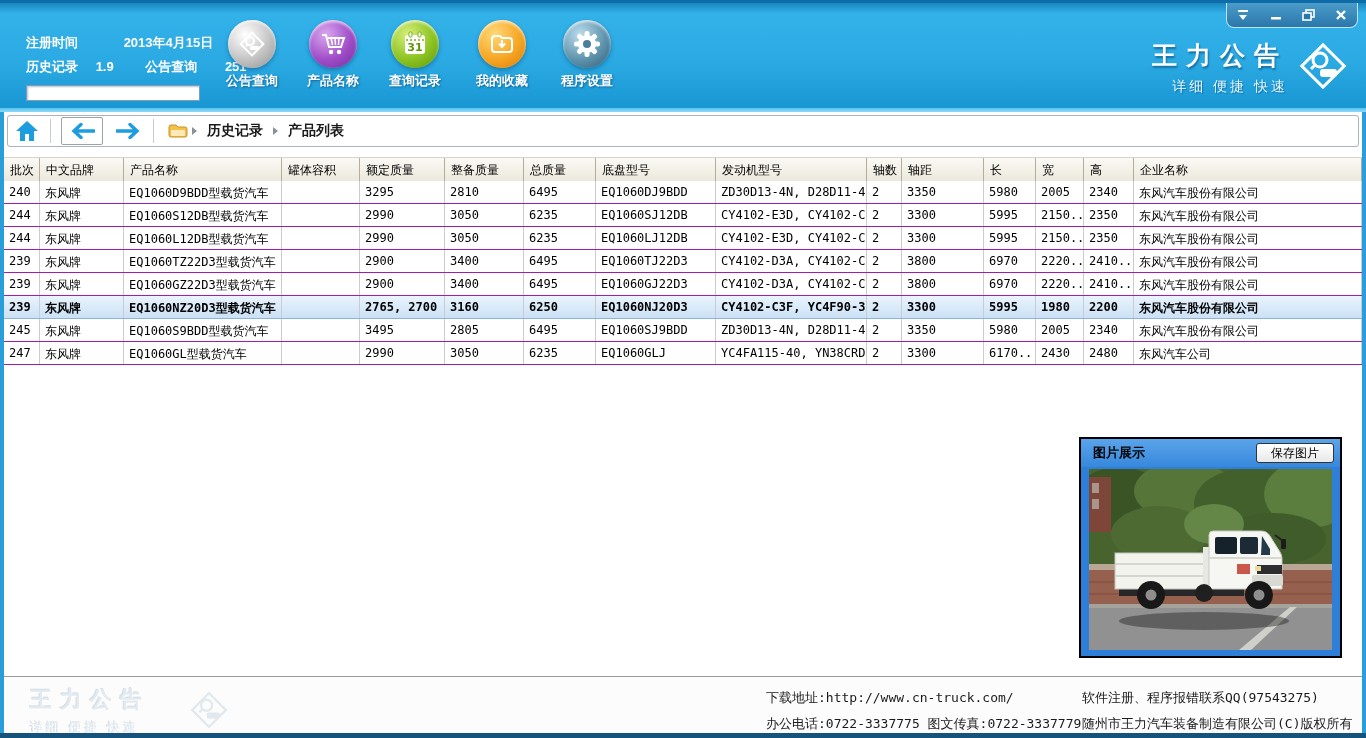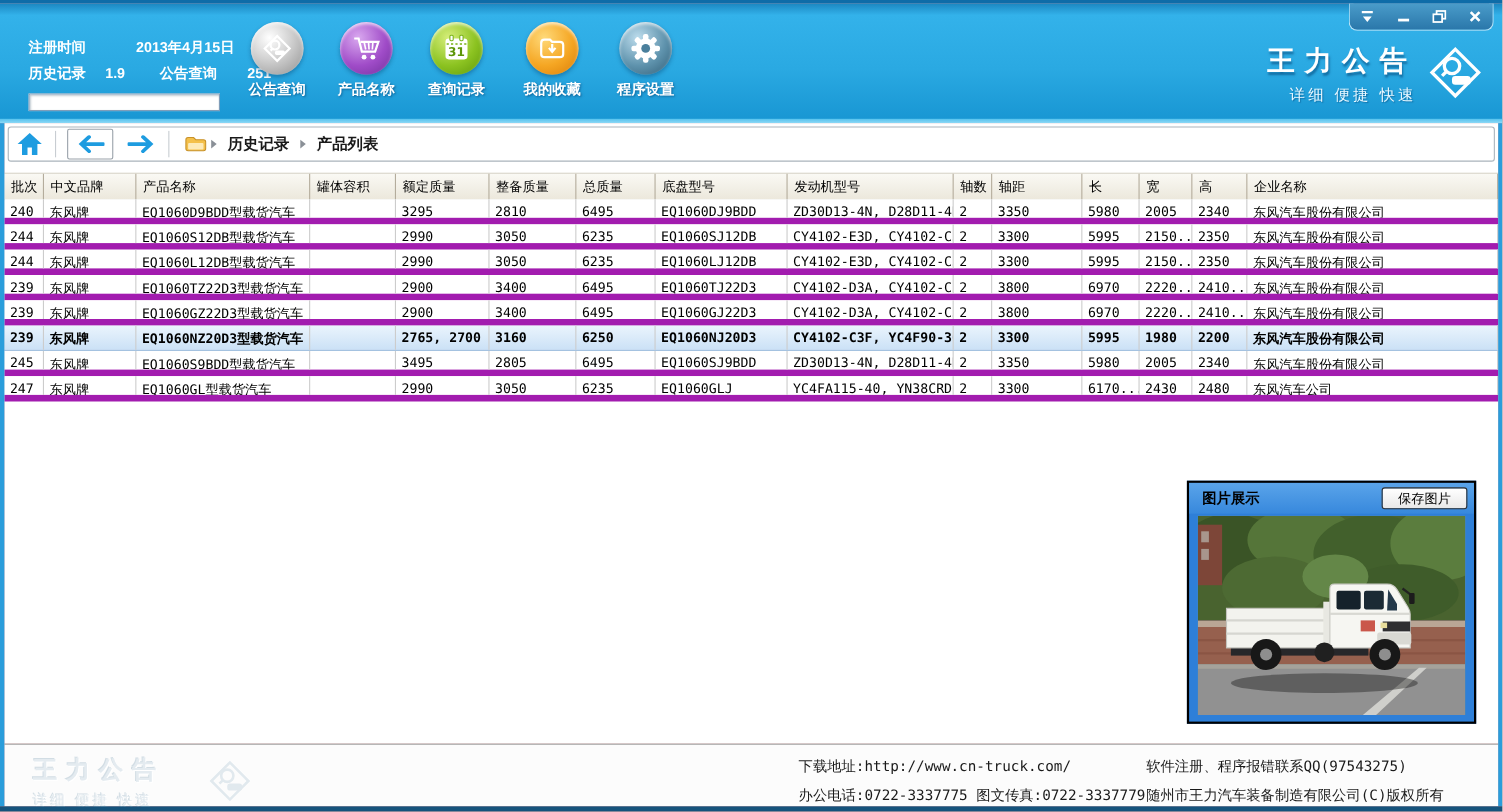--- a/index.html
+++ b/index.html
@@ -61,21 +61,21 @@
   .crumb-arrow{width:0;height:0;border-left:5px solid #8a9097;border-top:4px solid transparent;
     border-bottom:4px solid transparent;margin:0 4px;}
   
   #table-area{position:absolute;left:4px;top:150px;width:1358px;height:526px;background:#ffffff;}
   #grid-header{position:absolute;left:0;top:7px;height:23px;display:flex;
     background:linear-gradient(180deg,#faf9f4,#ece8dc);border-top:1px solid #d8d4c8;border-bottom:1px solid #a8a090;}
   .hcell{box-sizing:border-box;border-right:1px solid #b4ac9c;padding:4px 0 0 6px;
     font-size:12px;color:#000;font-family:"DejaVu Sans Mono","DejaVu Sans",monospace;
     white-space:nowrap;overflow:hidden;cursor:pointer;}
   #grid-body{position:absolute;left:0;top:31px;width:1358px;}
-  .grow{display:flex;height:23px;background:#ffffff;border-bottom:6px solid #a21caf;box-sizing:border-box;cursor:pointer;}
+  .grow{display:flex;height:23px;background:#ffffff;border-bottom:1px solid #a21caf;box-sizing:border-box;cursor:pointer;}
   .gcell{box-sizing:border-box;border-right:1px solid #cccccc;padding:4px 0 0 5px;
     font-size:12px;color:#000;font-family:"DejaVu Sans Mono","DejaVu Sans",monospace;
     white-space:nowrap;overflow:hidden;}
   .grow.selected{background:linear-gradient(180deg,#eaf4fd,#cbe1f6);font-weight:bold;
     border-bottom:1px solid #8fb4da;}
   
   #image-panel{position:absolute;left:1079px;top:437px;width:263px;height:221px;
     border:2px solid #000000;box-sizing:border-box;background:#2e7fd8;}
   #image-panel-header{height:28px;display:flex;align-items:center;justify-content:space-between;
     background:linear-gradient(180deg,#5aa4ea,#3788dc);}
@@ -86,21 +86,21 @@
   #photo-wrap{margin:2px 8px 0 8px;width:243px;height:181px;overflow:hidden;background:#8a9a7a;}
   
   #footer{position:absolute;left:4px;top:676px;width:1358px;height:57px;background:#fcfcfc;
     border-top:1px solid #9a9a9a;box-sizing:border-box;}
   #brand-footer{position:absolute;left:26px;top:8px;color:#e4ebf0;
     text-shadow:1px 1px 0 #ffffff,-1px -1px 0 #d2dde4;}
   #brand-footer .brand-title{font-size:22px;font-weight:bold;letter-spacing:8px;}
   #brand-footer .brand-slogan{font-size:13px;letter-spacing:3px;margin-top:4px;}
   #brand-logo-footer{position:absolute;left:182px;top:10px;opacity:.85;}
   .foot-col{position:absolute;top:8px;font-size:13px;color:#1a1a1a;
-    font-family:"DejaVu Sans Mono","DejaVu Sans",monospace;}
+    font-family:"DejaVu Sans Mono","DejaVu Sans",monospace;margin-left:40px;}
   .foot-line{height:26px;line-height:26px;white-space:nowrap;}
   #foot-left{left:722px;} #foot-right{left:1038px;}
   
   #border-left,#border-right{position:absolute;top:112px;width:4px;height:621px;background:#2a9ddb;}
   #border-left{left:0;} #border-right{left:1362px;}
   #bottom-strip{position:absolute;left:0;top:733px;width:1366px;height:5px;background:#15537c;}
 </style>
 </head>
 <body>
 

